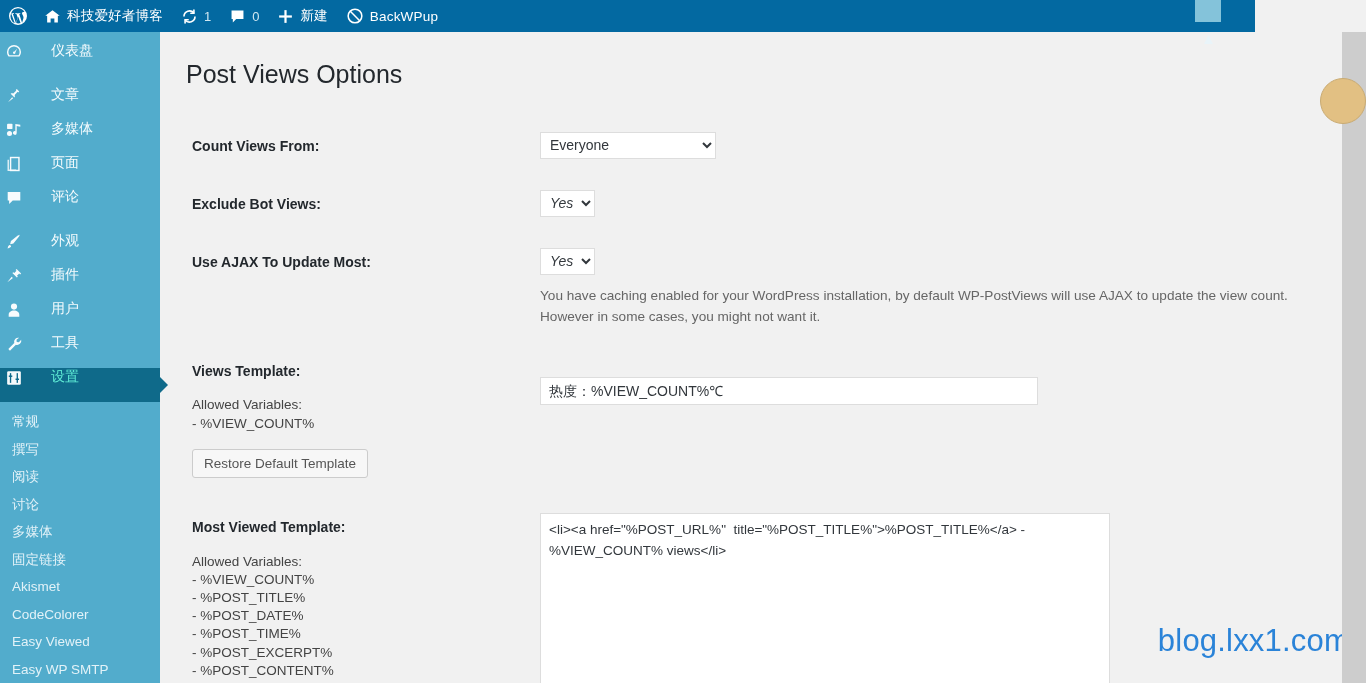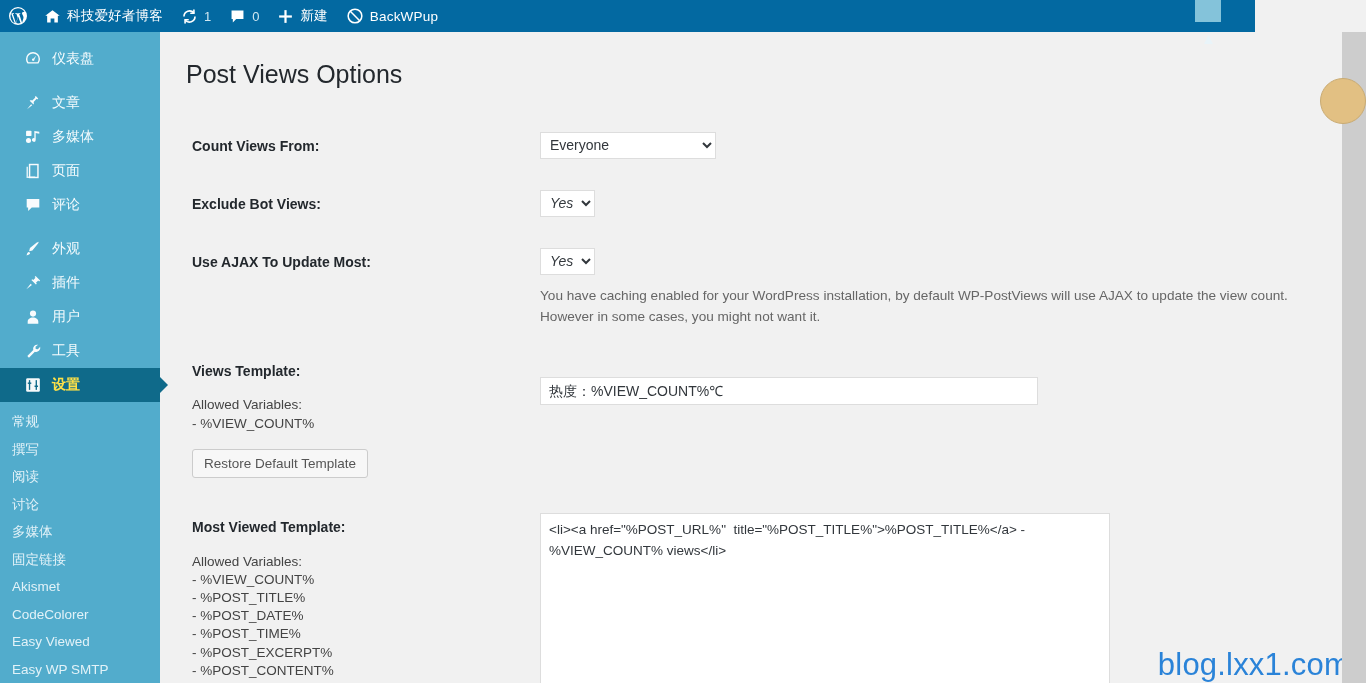--- a/index.html
+++ b/index.html
@@ -56,37 +56,37 @@
   
   #sidebar {
     position: absolute; top: 32px; left: 0;
     width: 160px; height: 651px;
     background: #52accc;
     z-index: 30;
   }
   .menu-sep { height: 10px; }
   .menu-item {
     position: relative;
-    display: flex; align-items: center;
+    display: flex; align-items: flex-start;
     height: 34px;
-    padding-left: 23px;
+    padding-left: 4px;
     color: #f4fbfd;
     font-size: 14px;
-    gap: 9px;
+    gap: 27px;
   }
   .menu-item .mi-icon {
     width: 20px; height: 20px;
     display: inline-flex; align-items: center; justify-content: center;
     flex: 0 0 20px;
     opacity: .96;
   }
   .menu-item.current {
     background: #0f6a8a;
-    color: #fde047;
-    font-weight: bold;
+    color: #5eead4;
+    font-weight: normal;
   }
   .menu-item.current::after {
     content: "";
     position: absolute;
     right: -8px; top: 50%;
     margin-top: -8px;
     border-top: 8px solid transparent;
     border-bottom: 8px solid transparent;
     border-left: 8px solid #0f6a8a;
   }
@@ -202,21 +202,21 @@
     border-radius: 3px;
     padding: 5px 11px;
     margin-top: 16px;
     cursor: pointer;
     line-height: 1.3;
   }
 
   
   #watermark {
     position: absolute;
-    right: 16px; bottom: 0;
+    right: 16px; bottom: 24px;
     font-size: 31px;
     color: #2a83d8;
     font-family: "Liberation Sans", sans-serif;
     letter-spacing: .2px;
     z-index: 25;
     pointer-events: none;
   }
 
   
   #scrollbar-track {

